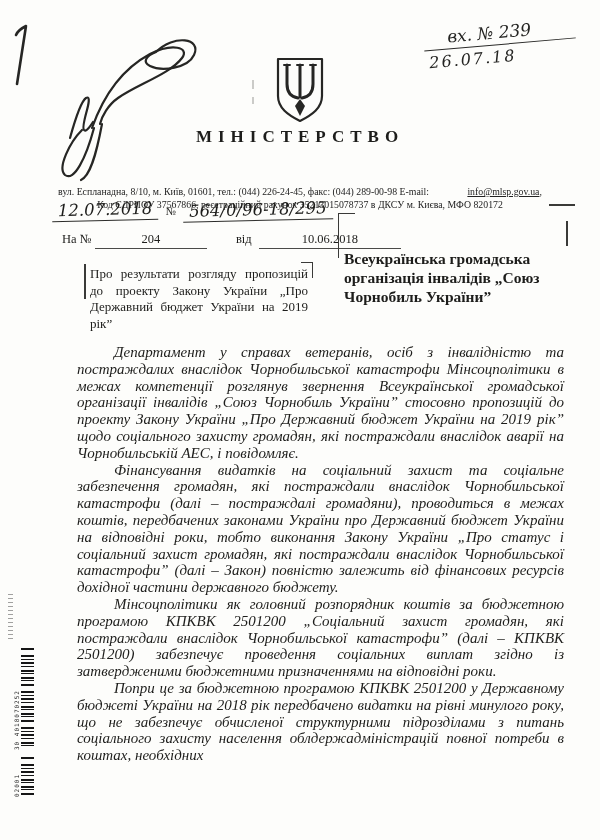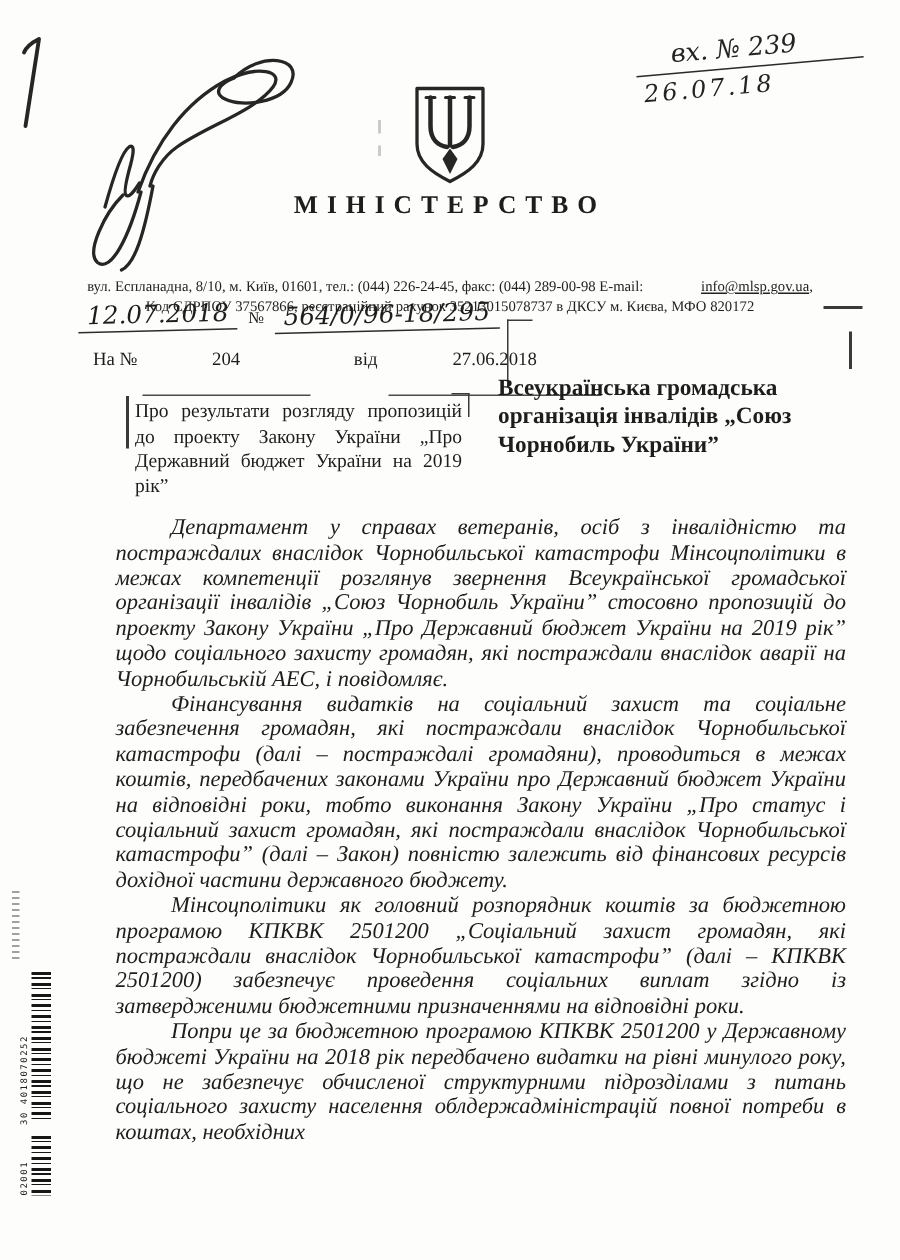--- a/index.html
+++ b/index.html
@@ -26,26 +26,26 @@
       font-size:9.8px;line-height:12.5px;color:#222;}
   .contact .email{text-decoration:underline;margin-left:36px;}
   
   .refrow{position:absolute;left:52px;top:200px;width:300px;white-space:nowrap;}
   .hand{font-family:"DejaVu Serif",serif;font-style:italic;font-size:16.5px;color:#26262
 
 4;}
   .refrow .seg{display:inline-block;border-bottom:1.4px solid #2c2c2a;transform:rotate(-1.4deg);padding:0 6px 1px 6px;}
   .refrow .nosym{font-size:11px;font-style:normal;font-family:"Liberation Serif",serif;padding:0 3px;}
   .replyrow{position:absolute;left:62px;top:232px;font-size:12.5px;white-space:nowrap;}
-  .replyrow .u{display:inline-block;text-align:center;border-bottom:1px solid #4a4a48;padding-bottom:16px;}
+  .replyrow .u{display:inline-block;text-align:center;border-bottom:1px solid #4a4a48;padding-bottom:1px;}
   .replyrow .u1{width:112px;}
   .replyrow .u2{width:142px;}
   .replyrow .vid{margin:0 4px 0 26px;}
   
-  .recipient{position:absolute;left:332px;top:249px;width:228px;
+  .recipient{position:absolute;left:344px;top:249px;width:228px;
       font-weight:bold;font-size:15.5px;line-height:19px;}
   .subject{position:absolute;left:90px;top:266px;width:218px;
       font-size:13px;line-height:16.5px;text-align:justify;}
   .mark{position:absolute;background:transparent;}
   .rec-corner-tl{left:338px;top:213px;width:16px;height:44px;border-left:1.5px solid #3a3a38;border-top:1.5px solid #3a3a38;}
   .rec-dash-tr{left:549px;top:204px;width:26px;height:1.5px;background:#3a3a38;}
   .rec-tick-r{left:566px;top:221px;width:1.5px;height:25px;background:#3a3a38;}
   .subj-bar-l{left:84px;top:264px;width:1.5px;height:35px;background:#3a3a38;}
   .subj-corner-tr{left:301px;top:262px;width:11px;height:15px;border-top:1.5px solid #3a3a38;border-right:1.5px solid #3a3a38;}
   
@@ -107,21 +107,21 @@
   <div class="refrow">
     <span class="seg hand">12.07.2018</span>
     <span class="nosym">№</span>
     <span class="seg hand">564/0/96-18/295</span>
   </div>
 
   <div class="replyrow">
     <span>На №</span>
     <span class="u u1">204</span>
     <span class="vid">від</span>
-    <span class="u u2">27.06.2018</span>
+    <span class="u u2">10.06.2018</span>
   </div>
 
   <div class="mark rec-corner-tl"></div>
   <div class="mark rec-dash-tr"></div>
   <div class="mark rec-tick-r"></div>
   <div class="mark subj-bar-l"></div>
   <div class="mark subj-corner-tr"></div>
 
   <div class="recipient">Всеукраїнська громадська організація інвалідів „Союз Чорнобиль України”</div>
 

